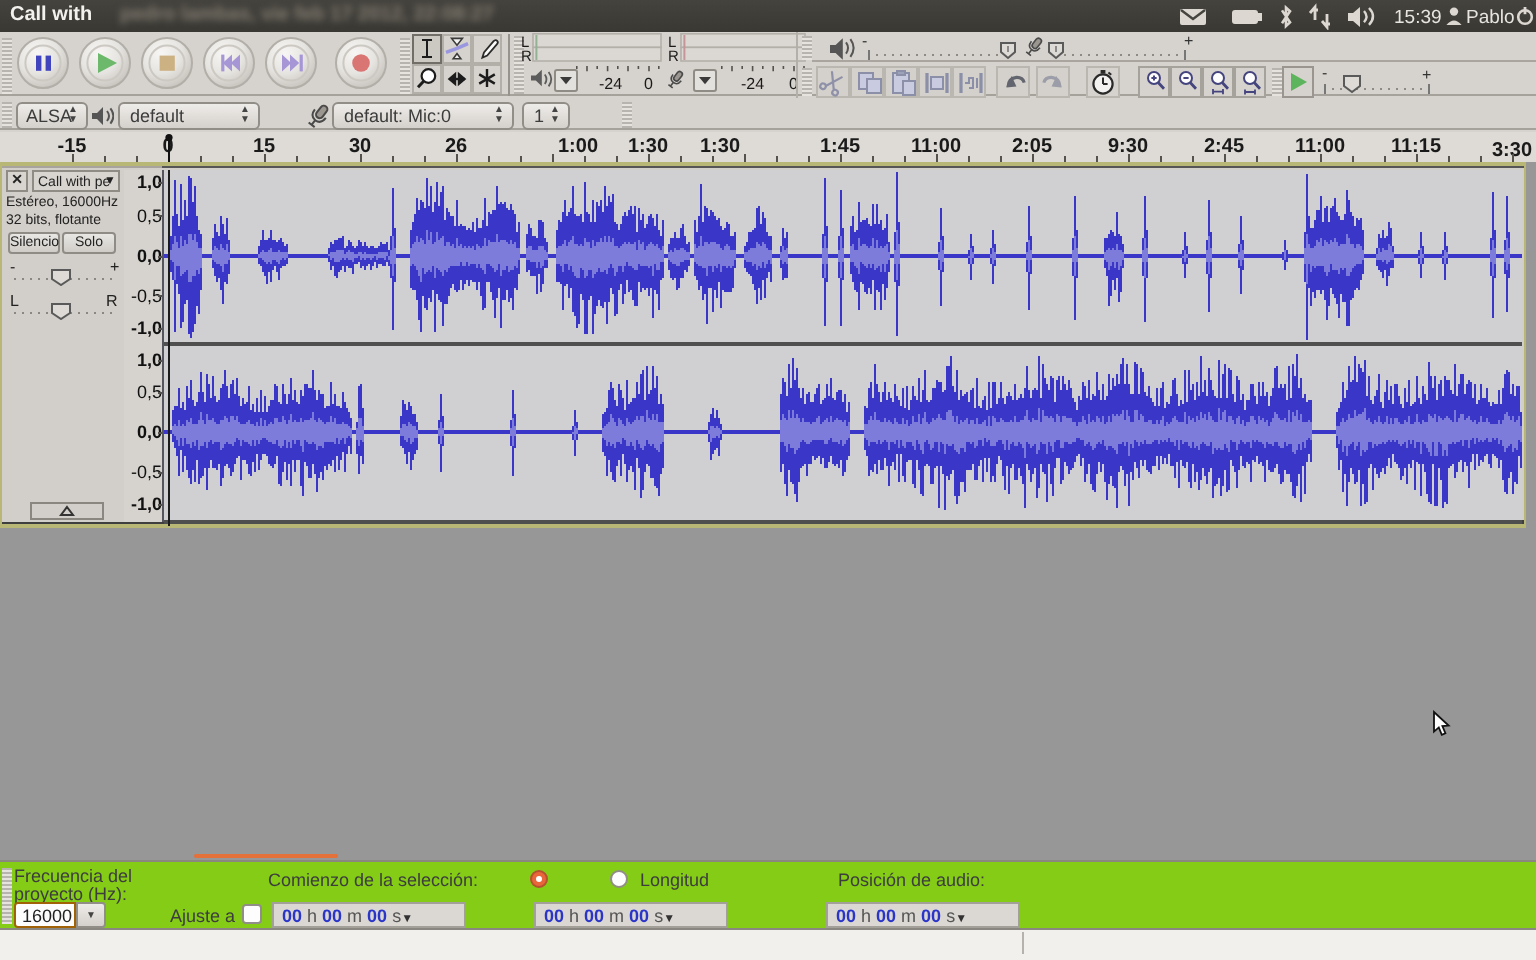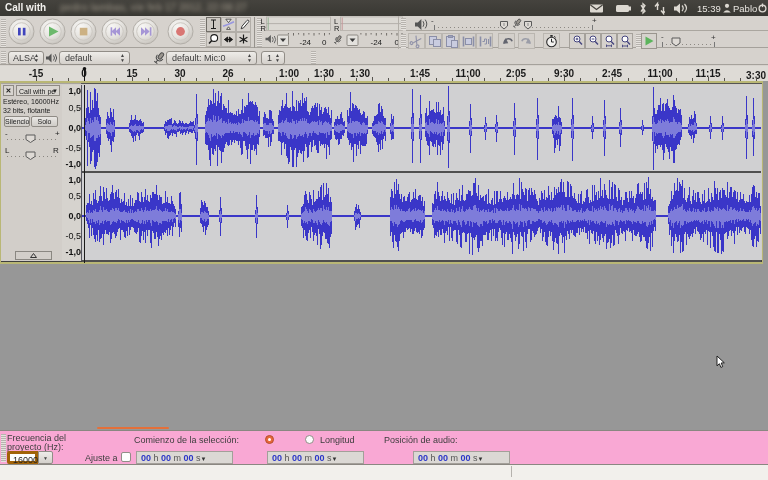--- a/index.html
+++ b/index.html
@@ -382,35 +382,35 @@
     </svg>
 
 <div class="abs" style="left:0;top:264px;width:768px;height:166px;background:#979797"></div>
 <div class="abs" style="left:763px;top:81px;width:5px;height:183px;background:#979797"></div>
 <div class="abs" style="left:97px;top:427px;width:72px;height:2px;background:#e4703a;border-radius:1px"></div>
 
 <svg class="abs" style="left:716px;top:355px" width="10" height="15" viewBox="0 0 10 15">
  <path d="M1 1 L1 10.8 L3.4 8.7 L4.9 12.4 L6.7 11.6 L5.2 8 L8.3 7.8 Z" fill="#fff" stroke="#111" stroke-width="0.9"></path>
 </svg>
 
-<div class="abs" style="left:0;top:430px;width:768px;height:34px;background:#f9a8d4;border-top:1px solid #8a8781">
+<div class="abs" style="left:0;top:430px;width:768px;height:34px;background:#84cc16;border-top:1px solid #8a8781">
  <div class="grip" style="left:1px;top:3px;height:28px"></div>
  <div class="abs seltxt" style="left:7px;top:2px">Frecuencia del</div>
  <div class="abs seltxt" style="left:7px;top:11px">proyecto (Hz):</div>
- <div class="abs" style="left:7px;top:20px;width:31px;height:13px;background:#fdfdfd;border:3px solid #a16207;border-radius:2px 0 0 2px;font-size:9px;line-height:12px;padding-left:3px;color:#222">16000</div>
+ <div class="abs" style="left:7px;top:20px;width:31px;height:13px;background:#fdfdfd;border:1px solid #a16207;border-radius:2px 0 0 2px;font-size:9px;line-height:12px;padding-left:3px;color:#222">16000</div>
  <div class="abs" style="left:38px;top:20px;width:15px;height:13px;background:linear-gradient(#eeece9,#d4d0cb);border:1px solid #918d87;border-radius:0 2px 2px 0;text-align:center;font-size:5px;line-height:13px;color:#444">▼</div>
  <div class="abs seltxt" style="left:85px;top:22px">Ajuste a</div>
  <div class="abs" style="left:121px;top:21px;width:10px;height:10px;background:#fdfdfd;border:1px solid #918d87;border-radius:2px"></div>
  <div class="abs seltxt" style="left:134px;top:4px">Comienzo de la selección:</div>
  <div class="abs" style="left:265px;top:4px;width:9px;height:9px;border-radius:50%;background:#e8663a;border:1px solid #b4512e"></div>
  <div class="abs" style="left:268px;top:7px;width:3px;height:3px;border-radius:50%;background:#fff"></div>
  <div class="abs seltxt" style="left:280px;top:21px">Fin</div>
  <div class="abs" style="left:305px;top:4px;width:9px;height:9px;border-radius:50%;background:#fdfdfd;border:1px solid #918d87"></div>
  <div class="abs seltxt" style="left:320px;top:4px">Longitud</div>
- <div class="abs seltxt" style="left:384px;top:4px">Posición de audio:</div>
+ <div class="abs seltxt" style="left:419px;top:4px">Posición de audio:</div>
  <div class="tfield" style="left:136px;top:20px;width:97px;padding:1px 0 0 4px">00 <i>h</i> 00 <i>m</i> 00 <i>s</i><span style="color:#333;font-size:6px">▼</span></div>
  <div class="tfield" style="left:267px;top:20px;width:97px;padding:1px 0 0 4px">00 <i>h</i> 00 <i>m</i> 00 <i>s</i><span style="color:#333;font-size:6px">▼</span></div>
  <div class="tfield" style="left:413px;top:20px;width:97px;padding:1px 0 0 4px">00 <i>h</i> 00 <i>m</i> 00 <i>s</i><span style="color:#333;font-size:6px">▼</span></div>
 </div>
 
 <div class="abs" style="left:0;top:464px;width:768px;height:16px;background:#f2f0ec;border-top:1px solid #8a8781">
  <div class="abs" style="left:511px;top:1px;width:1px;height:11px;background:#b5b2ad"></div>
 </div>
 
 </div>

